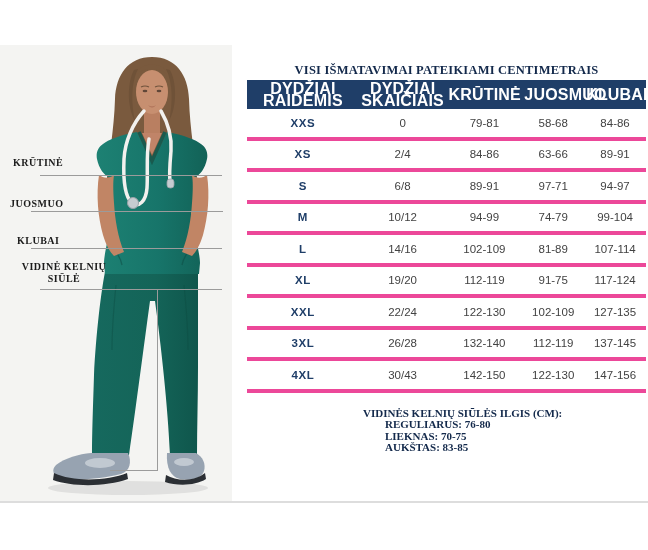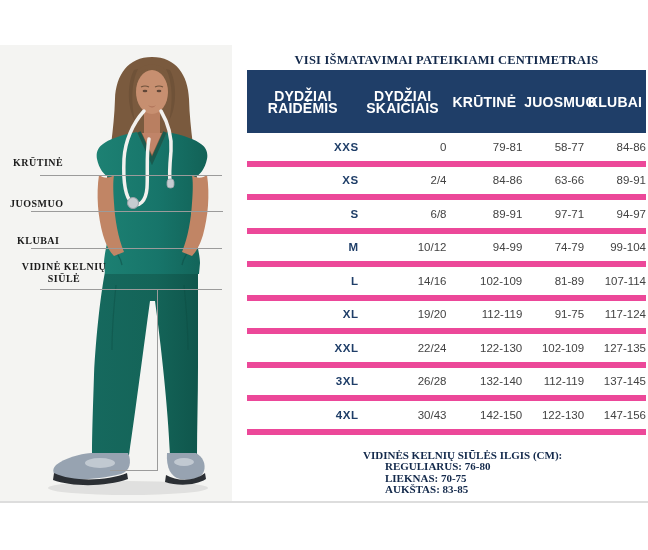--- a/index.html
+++ b/index.html
@@ -22,32 +22,32 @@
   .l-waist{left:31px;top:211px;width:192px;height:1px;}
   .l-hips{left:31px;top:248px;width:191px;height:1px;}
   .l-inseam{left:40px;top:289px;width:182px;height:1px;}
   .l-inseam-v{left:157px;top:289px;width:1px;height:181px;}
   .l-inseam-b{left:110px;top:470px;width:48px;height:1px;}
   .p-chest{left:13px;top:157px;}
   .p-waist{left:10px;top:198px;}
   .p-hips{left:17px;top:235px;}
   .p-inseam{left:2px;top:261px;margin-left:16px;}
   
-  .panel{position:absolute;left:247px;top:53px;width:399px;}
+  .panel{position:absolute;left:247px;top:63px;width:399px;}
   .panel-title{
     text-align:center;font-family:"Liberation Serif",serif;font-weight:bold;
     font-size:12.5px;letter-spacing:0.2px;color:#13294b;margin:0 0 3px 0;line-height:14px;
   }
   table.sizes{width:100%;border-collapse:collapse;table-layout:fixed;}
   table.sizes thead th{
-    background:var(--navy,#1f3e68);color:#ffffff;font-weight:bold;font-size:14px;
-    line-height:12px;height:27px;padding:18px 2px;vertical-align:middle;letter-spacing:0.2px;
+    background:var(--navy,#1f3e68);color:#ffffff;font-weight:bold;font-size:16px;
+    line-height:12px;height:27px;padding:1px 2px;vertical-align:middle;letter-spacing:0.2px;
   }
   table.sizes tbody td{
-    height:27.5px;border-bottom:6px solid #ec4899;text-align:right;vertical-align:middle;
+    height:27.5px;border-bottom:4px solid #ec4899;text-align:center;vertical-align:middle;
     font-size:11.5px;color:#424242;padding:0;
   }
   table.sizes tbody td:first-child{
     color:var(--navy,#1f3e68);font-weight:bold;letter-spacing:0.6px;
   }
   .inseam-info{
     margin:15px 0 0 116px;font-family:"Liberation Serif",serif;font-weight:bold;
     font-size:11px;line-height:11.5px;color:#13294b;
   }
   .inseam-info .sub{padding-left:22px;}
@@ -148,21 +148,21 @@
           <th>KRŪTINĖ</th>
           <th>JUOSMUO</th>
           <th>KLUBAI</th>
         </tr>
       </thead>
       <tbody>
           <tr>
             <td>XXS</td>
             <td>0</td>
             <td>79-81</td>
-            <td>58-77</td>
+            <td>58-68</td>
             <td>84-86</td>
           </tr>
           <tr>
             <td>XS</td>
             <td>2/4</td>
             <td>84-86</td>
             <td>63-66</td>
             <td>89-91</td>
           </tr>
           <tr>

